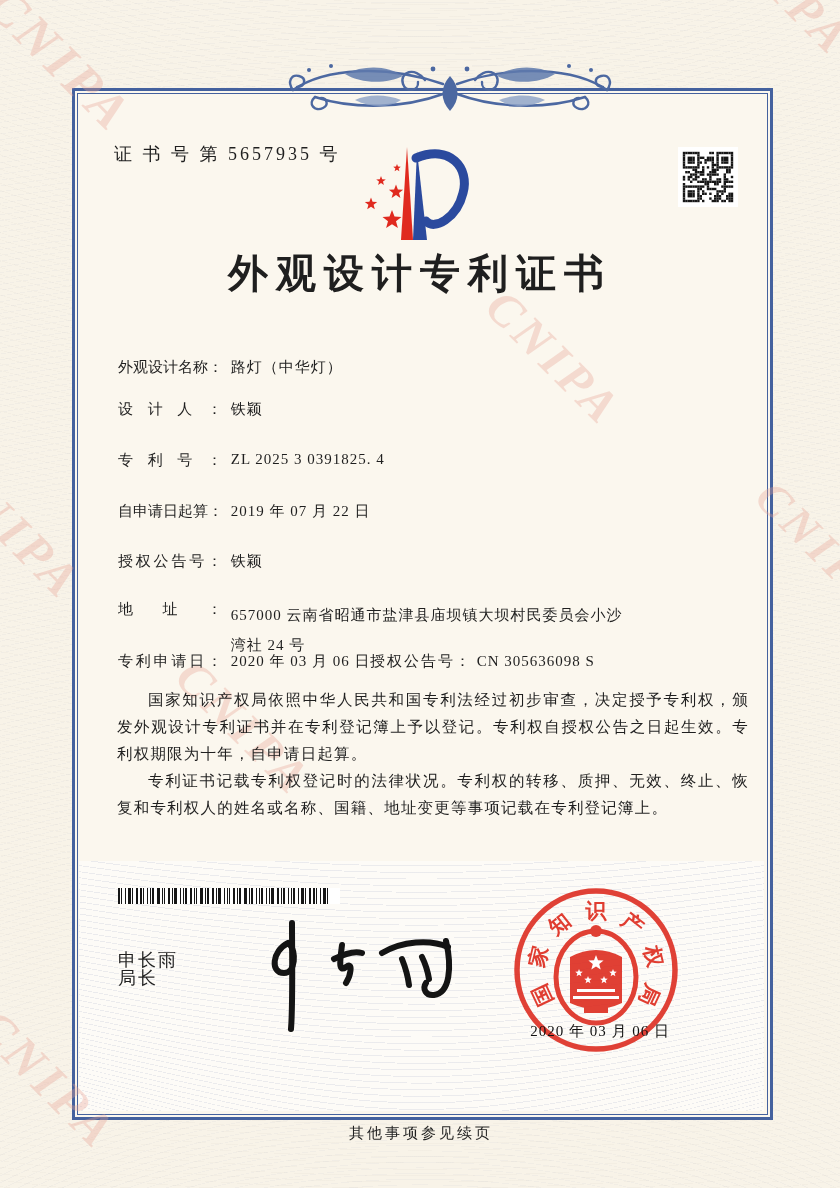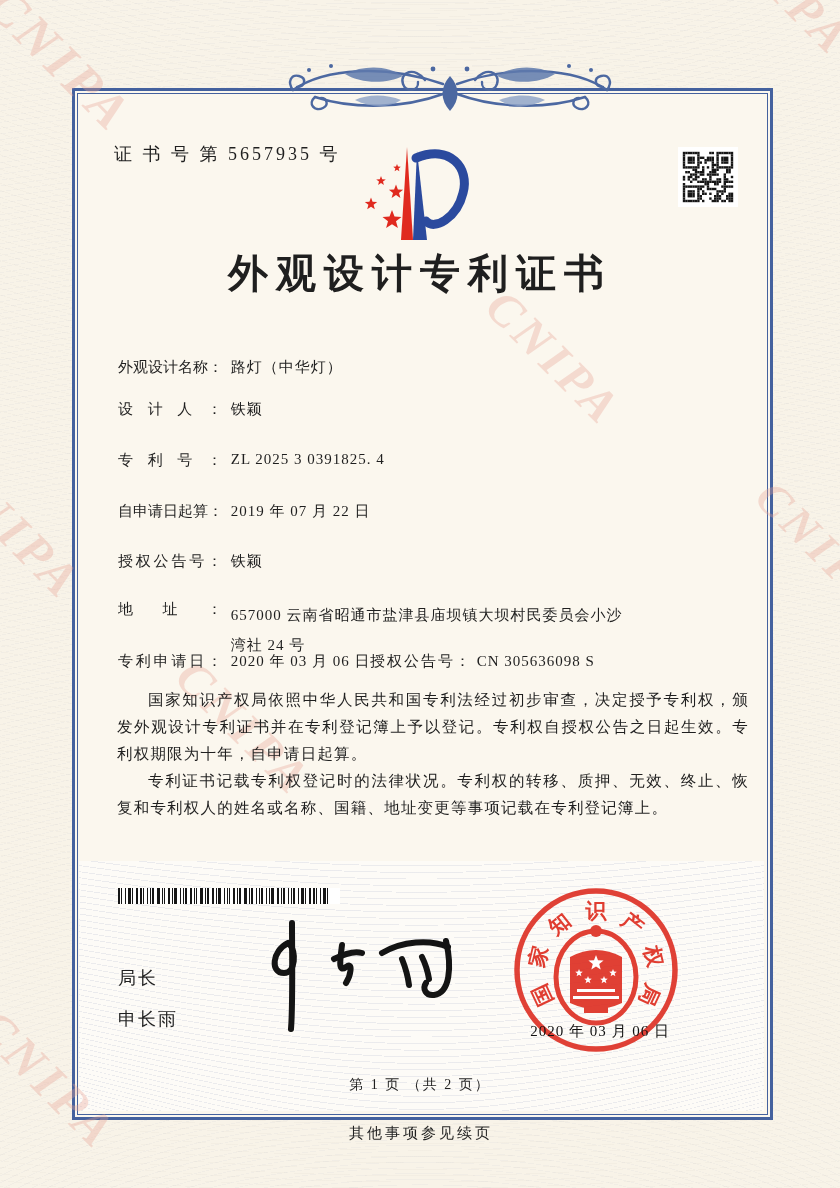--- a/index.html
+++ b/index.html
@@ -470,21 +470,21 @@
         <i style="width:1px;margin-right:3px"></i>
         <i style="width:2px;margin-right:2px"></i>
         <i style="width:2px;margin-right:1px"></i>
         <i style="width:1px;margin-right:3px"></i>
         <i style="width:1px;margin-right:2px"></i>
         <i style="width:3px;margin-right:1px"></i>
         <i style="width:1px;margin-right:3px"></i>
       </div>
 
     <div class="director" style="top:966px">局长</div>
-    <div class="director" style="top:1007px">申长雨</div>
+    <div class="director" style="top:948px">申长雨</div>
 
     <svg class="sig" width="215" height="120" viewBox="0 0 215 120">
       <g stroke="#141414" stroke-width="6" fill="none" stroke-linecap="round" stroke-linejoin="round">
         <path d="M38,28 C22,36 20,58 34,58 C46,58 46,36 40,30"></path>
         <path d="M42,8 C42,40 43,90 41,114"></path>
         <path d="M92,30 C90,46 88,58 96,52 C104,46 100,62 96,68"></path>
         <path d="M84,44 C96,38 106,36 112,38"></path>
         <path d="M132,38 C152,26 180,24 198,32"></path>
         <path d="M196,26 C202,52 200,78 184,80 C176,81 172,74 176,68"></path>
         <path d="M152,44 C156,54 158,62 159,70"></path>
@@ -516,16 +516,15 @@
           <span style="transform: translate(-50%, -50%) rotate(-76.6667deg) translateY(-59px);">家</span>
           <span style="transform: translate(-50%, -50%) rotate(-38.3333deg) translateY(-59px);">知</span>
           <span style="transform: translate(-50%, -50%) rotate(0deg) translateY(-59px);">识</span>
           <span style="transform: translate(-50%, -50%) rotate(38.3333deg) translateY(-59px);">产</span>
           <span style="transform: translate(-50%, -50%) rotate(76.6667deg) translateY(-59px);">权</span>
           <span style="transform: translate(-50%, -50%) rotate(115deg) translateY(-59px);">局</span>
         </div>
     </div>
     <div class="seal-date">2020 年 03 月 06 日</div>
 
-    <div class="page-info">第 1 页 （共 2 页）</div>
     <div class="footer-note">其他事项参见续页</div>
   </div>
 </div>
 
 </body></html>

